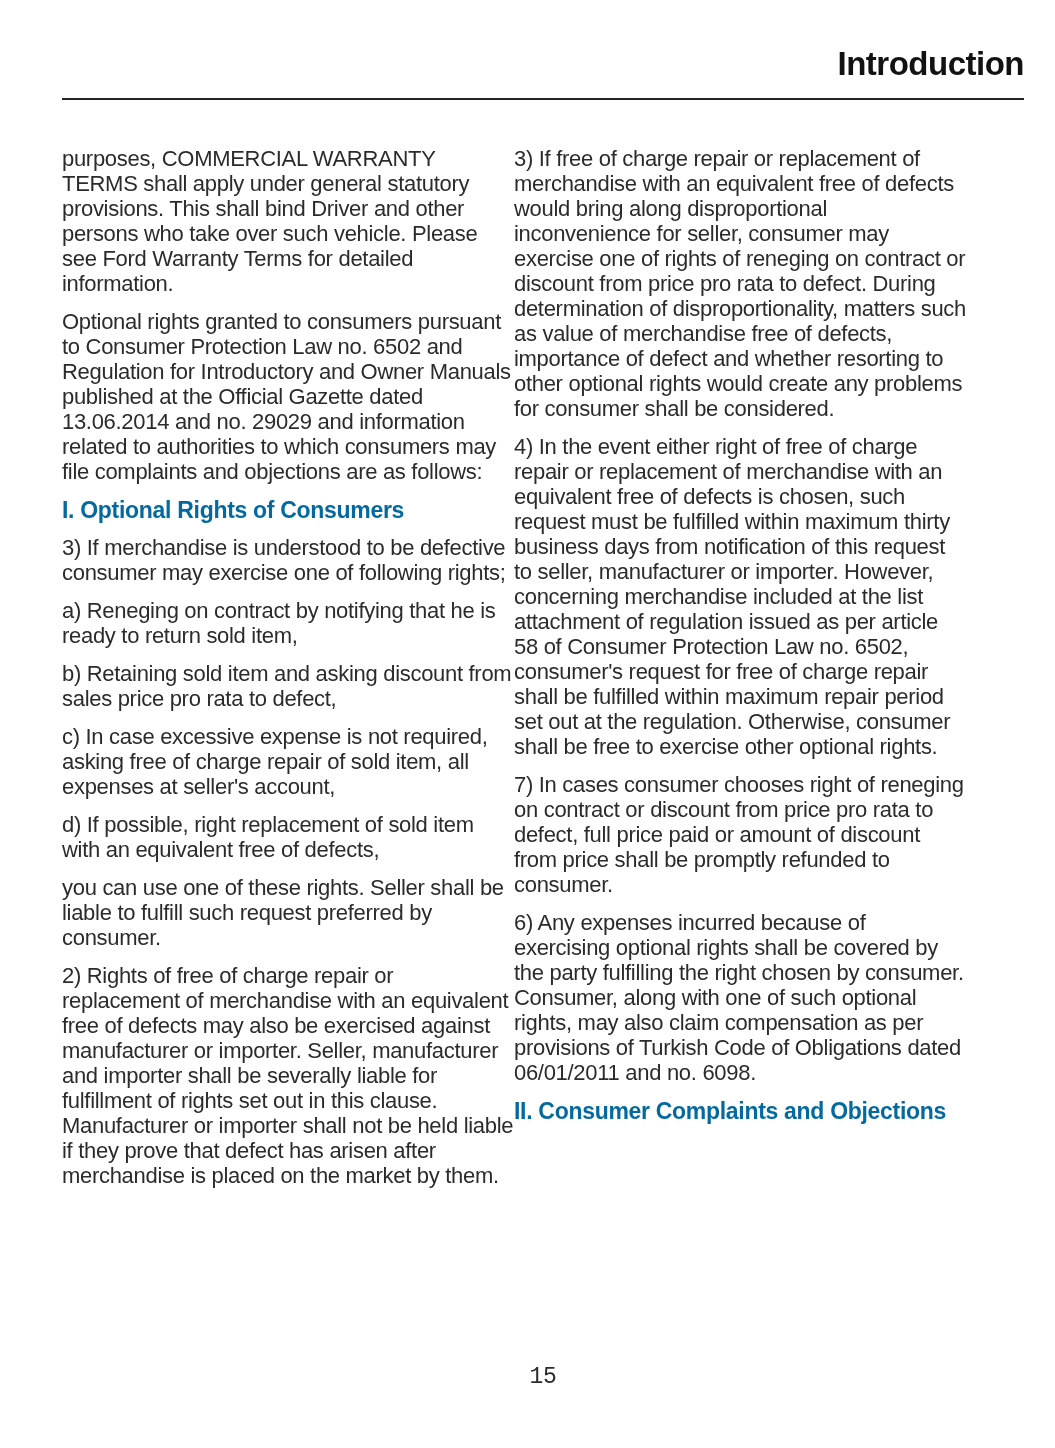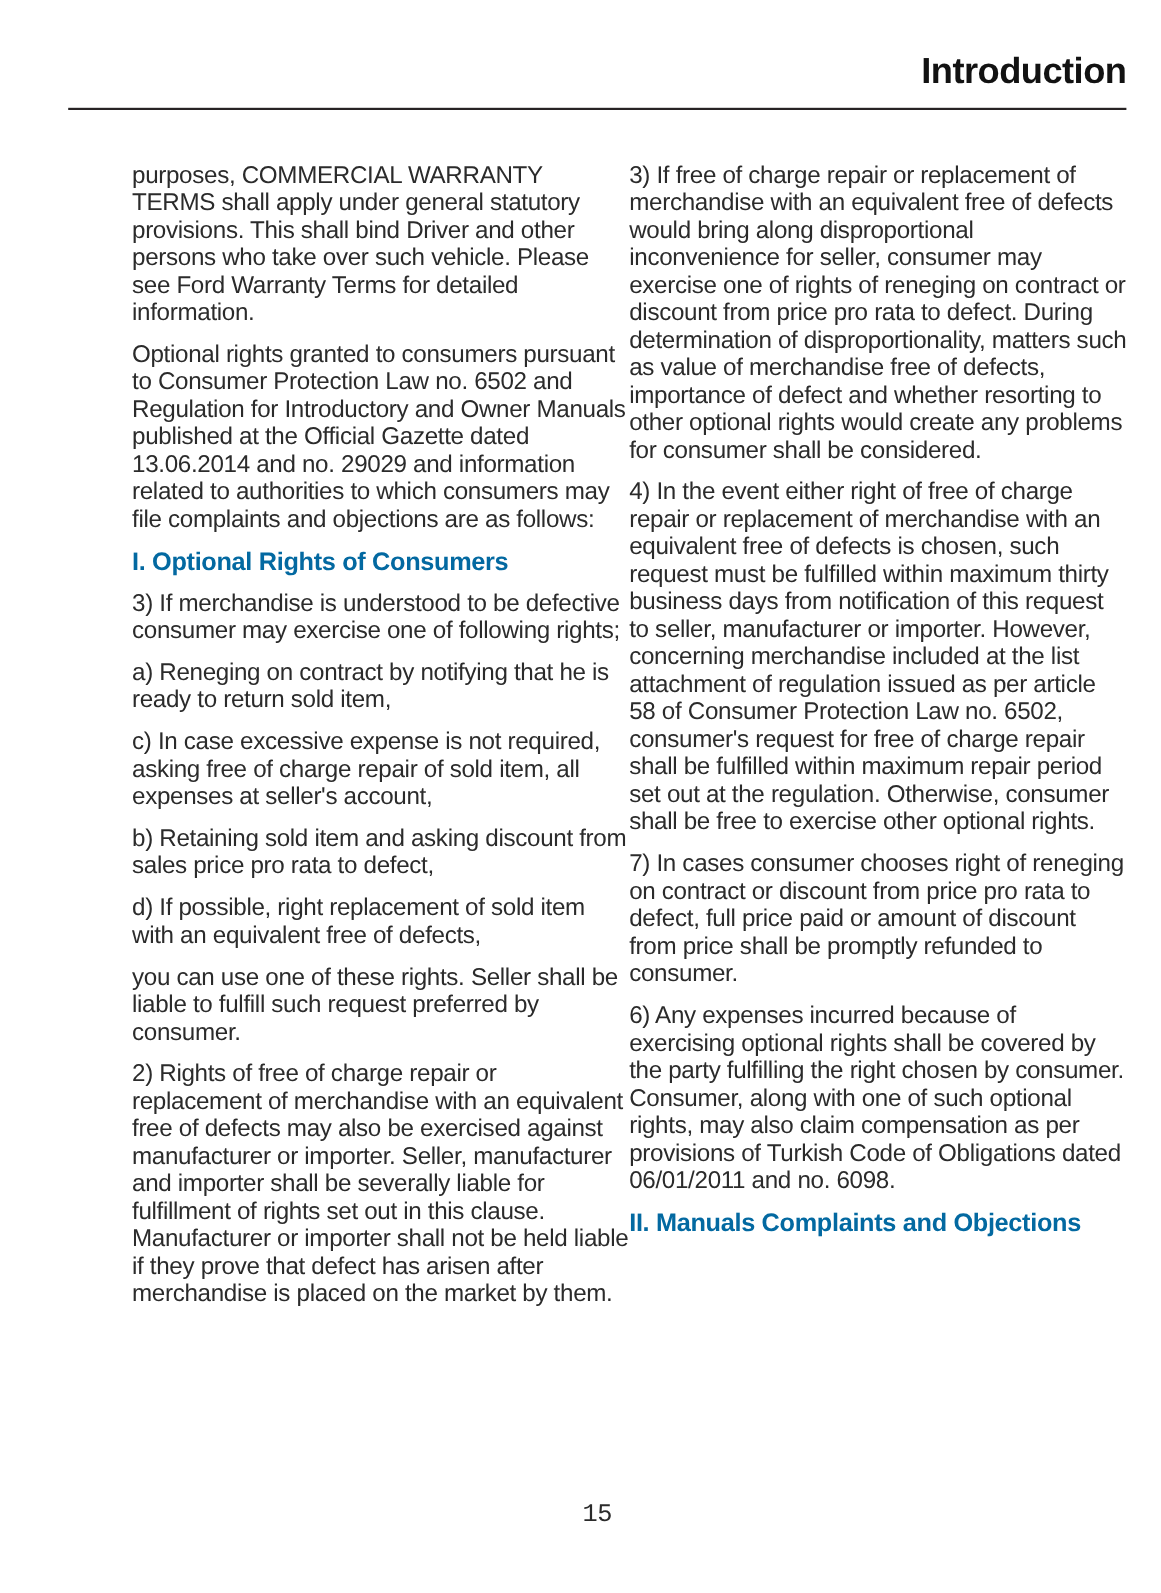--- a/index.html
+++ b/index.html
@@ -28,21 +28,21 @@
     height: 2px;
     margin: 14px 0 0 62px;
     background: #272324;
   }
   .columns {
     position: absolute;
     top: 146px;
     left: 62px;
     width: 962px;
     display: flex;
-    justify-content: flex-end;
+    justify-content: flex-start;
   }
   .col { width: 452px; }
   .col p {
     margin: 0 0 13px 0;
     font-size: 22px;
     line-height: 25px;
     letter-spacing: -0.3px;
     color: #2b2b2b;
   }
   .col h2 {
@@ -75,32 +75,32 @@
   <div class="divider"></div>
 
   <div class="columns">
 
     <div class="col">
       <p>purposes, COMMERCIAL WARRANTY TERMS shall apply under general statutory provisions. This shall bind Driver and other persons who take over such vehicle. Please see Ford Warranty Terms for detailed information.</p>
       <p>Optional rights granted to consumers pursuant to Consumer Protection Law no. 6502 and Regulation for Introductory and Owner Manuals published at the Official Gazette dated 13.06.2014 and no. 29029 and information related to authorities to which consumers may file complaints and objections are as follows:</p>
       <h2>I. Optional Rights of Consumers</h2>
       <p>3) If merchandise is understood to be defective consumer may exercise one of following rights;</p>
       <p>a) Reneging on contract by notifying that he is ready to return sold item,</p>
+      <p>b) Retaining sold item and asking discount from sales price pro rata to defect,</p>
       <p>c) In case excessive expense is not required, asking free of charge repair of sold item, all expenses at seller's account,</p>
-      <p>b) Retaining sold item and asking discount from sales price pro rata to defect,</p>
       <p>d) If possible, right replacement of sold item with an equivalent free of defects,</p>
       <p>you can use one of these rights. Seller shall be liable to fulfill such request preferred by consumer.</p>
       <p>2) Rights of free of charge repair or replacement of merchandise with an equivalent free of defects may also be exercised against manufacturer or importer. Seller, manufacturer and importer shall be severally liable for fulfillment of rights set out in this clause. Manufacturer or importer shall not be held liable if they prove that defect has arisen after merchandise is placed on the market by them.</p>
     </div>
 
     <div class="col">
       <p>3) If free of charge repair or replacement of merchandise with an equivalent free of defects would bring along disproportional inconvenience for seller, consumer may exercise one of rights of reneging on contract or discount from price pro rata to defect. During determination of disproportionality, matters such as value of merchandise free of defects, importance of defect and whether resorting to other optional rights would create any problems for consumer shall be considered.</p>
       <p>4) In the event either right of free of charge repair or replacement of merchandise with an equivalent free of defects is chosen, such request must be fulfilled within maximum thirty business days from notification of this request to seller, manufacturer or importer. However, concerning merchandise included at the list attachment of regulation issued as per article 58 of Consumer Protection Law no. 6502, consumer's request for free of charge repair shall be fulfilled within maximum repair period set out at the regulation. Otherwise, consumer shall be free to exercise other optional rights.</p>
       <p>7) In cases consumer chooses right of reneging on contract or discount from price pro rata to defect, full price paid or amount of discount from price shall be promptly refunded to consumer.</p>
       <p>6) Any expenses incurred because of exercising optional rights shall be covered by the party fulfilling the right chosen by consumer. Consumer, along with one of such optional rights, may also claim compensation as per provisions of Turkish Code of Obligations dated 06/01/2011 and no. 6098.</p>
-      <h2>II. Manuals Complaints and Objections</h2>
+      <h2>II. Consumer Complaints and Objections</h2>
     </div>
 
   </div>
 
   <div class="page-number">15</div>
 
 </div>
 
 </body></html>

